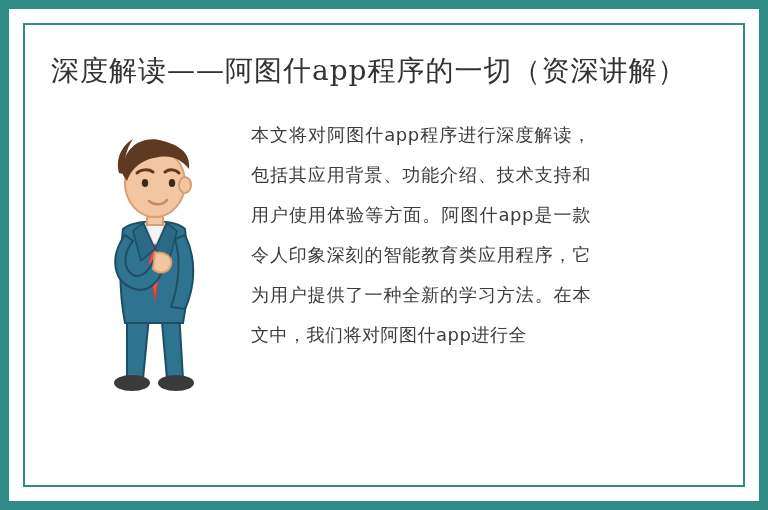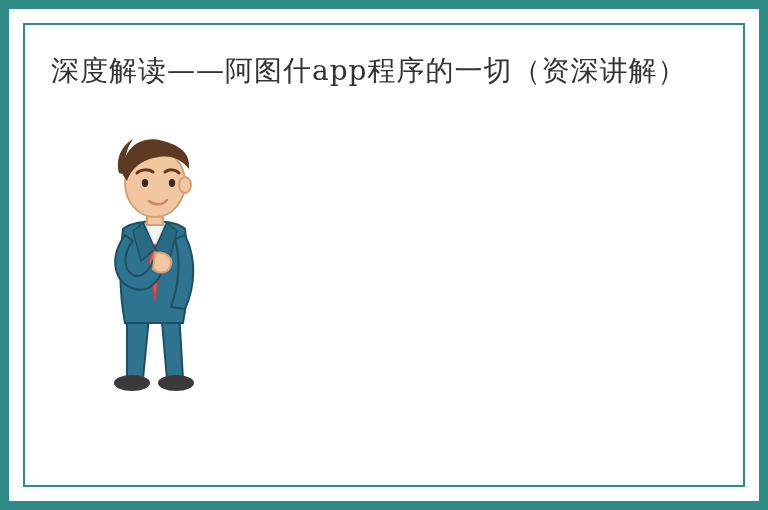--- a/index.html
+++ b/index.html
@@ -125,16 +125,17 @@
           <path d="M62 62 C66 58 74 58 78 61" fill="none" stroke="#5e3a22" stroke-width="3" stroke-linecap="round"></path>
           <path d="M90 61 C94 58 100 58 104 62" fill="none" stroke="#5e3a22" stroke-width="3" stroke-linecap="round"></path>
 
           <ellipse cx="70" cy="72" rx="3.2" ry="4" fill="#3a2a1c"></ellipse>
           <ellipse cx="97" cy="72" rx="3.2" ry="4" fill="#3a2a1c"></ellipse>
 
           <path d="M74 90 C80 95 88 94 92 89" fill="none" stroke="#c98a63" stroke-width="2.5" stroke-linecap="round"></path>
         </svg>
       </div>
 
+      <p class="paragraph">本文将对阿图什app程序进行深度解读，包括其应用背景、功能介绍、技术支持和用户使用体验等方面。阿图什app是一款令人印象深刻的智能教育类应用程序，它为用户提供了一种全新的学习方法。在本文中，我们将对阿图什app进行全</p>
 
     </div>
   </div>
 </div>
 
 </body></html>

